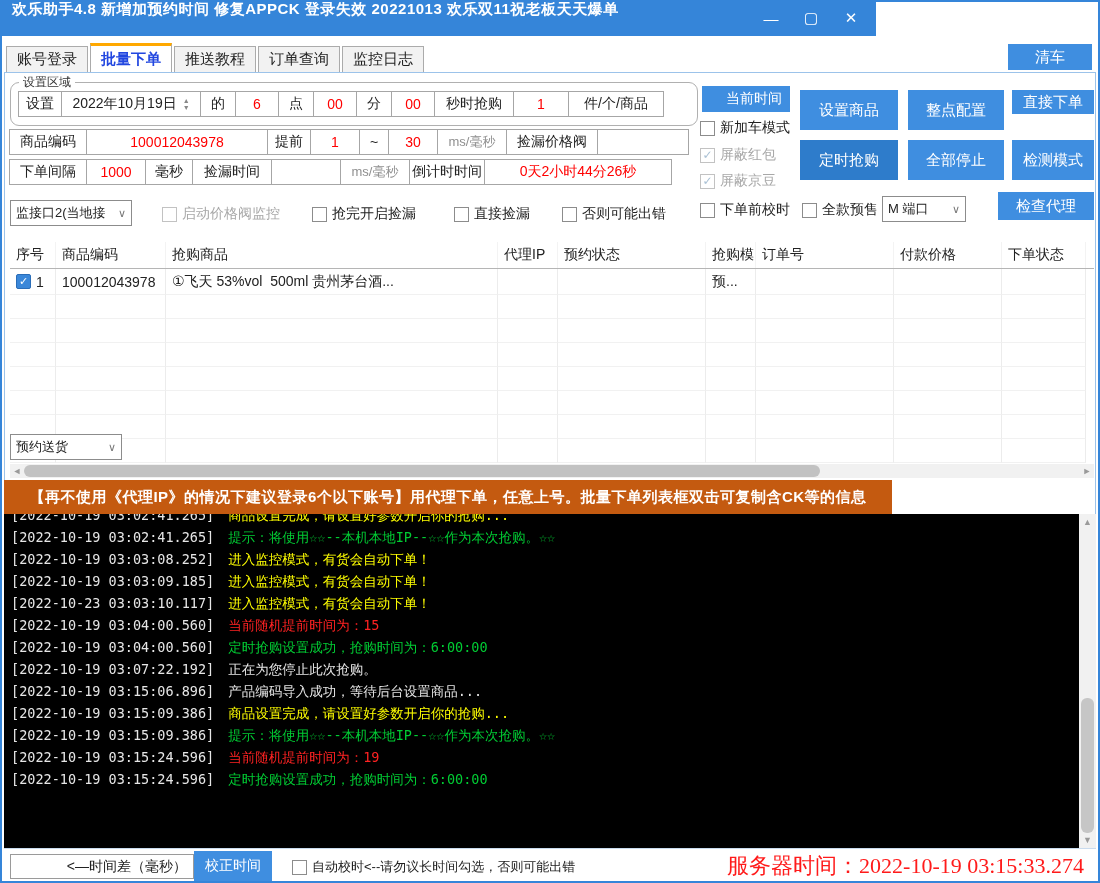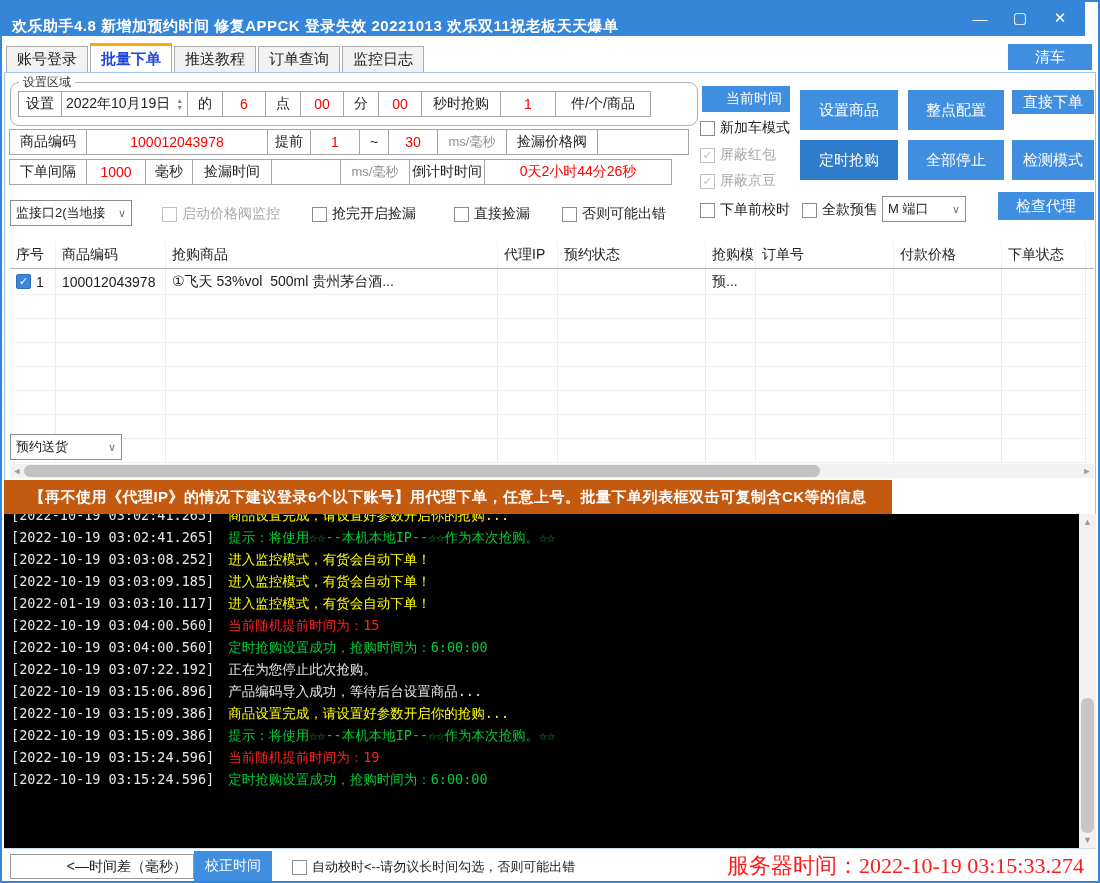--- a/index.html
+++ b/index.html
@@ -1,20 +1,20 @@
 <!DOCTYPE html>
 <html><head>
 <meta charset="utf-8">
 <style>
   * { margin:0; padding:0; box-sizing:border-box; }
   html,body { width:1100px; height:883px; font-family:"Liberation Sans","DejaVu Sans",sans-serif; }
   .window { position:relative; width:1100px; height:883px; background:#fff; border:2px solid #3585d9; overflow:hidden; }
 
   
-  .titlebar { position:absolute; left:-2px; top:-2px; width:1085px; height:36px; background:#3585d9; display:flex; align-items:flex-end; }
+  .titlebar { position:absolute; left:-2px; top:-2px; width:876px; height:36px; background:#3585d9; display:flex; align-items:flex-start; }
   .title-text { color:#fff; font-size:15px; font-weight:bold; padding-left:12px; letter-spacing:0.5px; }
   .win-controls { position:absolute; right:8px; top:0; height:36px; display:flex; align-items:center; gap:6px; }
   .win-btn { width:34px; height:30px; color:#fff; font-size:15px; display:flex; align-items:center; justify-content:center; cursor:default; }
 
   
   .tabbar { position:absolute; left:0; top:38px; width:1096px; height:32px; }
   .tabs { position:absolute; left:4px; bottom:0; display:flex; align-items:flex-end; }
   .tab { height:26px; padding:0 10px; background:#f2f2f2; border:1px solid #ababab; border-bottom:none; display:flex; align-items:center; font-size:15px; color:#222; margin-right:2px; }
   .tab.active { height:29px; background:#fff; color:#2247e0; font-weight:bold; border-top:3px solid #ffa800; position:relative; z-index:2; }
   .clear-cart { position:absolute; right:6px; bottom:2px; width:84px; height:26px; background:#3f8ee0; color:#fff; font-size:15px; display:flex; align-items:center; justify-content:center; }
@@ -100,21 +100,21 @@
         <div class="tab">监控日志</div>
       </div>
     <div class="clear-cart">清车</div>
   </div>
   <div class="main-frame"></div>
 
   <div class="fieldset">
     <span class="legend">设置区域</span>
     <div class="segrow" style="left:8px; top:8px;">
       <div class="seg" style="width:44px;">设置</div>
-      <div class="seg" style="width:127px;">
+      <div class="seg" style="width:140px;">
         <span>2022年10月19日</span>
         <span class="spinner">
             <span>▲</span>
             <span>▼</span>
           </span>
       </div>
       <div class="seg" style="width:36px;">的</div>
       <div class="seg red" style="width:44px;">6</div>
       <div class="seg" style="width:36px;">点</div>
       <div class="seg red" style="width:44px;">00</div>
@@ -320,21 +320,21 @@
   </div>
 
   <div class="banner">【再不使用《代理IP》的情况下建议登录6个以下账号】用代理下单，任意上号。批量下单列表框双击可复制含CK等的信息</div>
 
   <div class="log">
     <div class="log-lines" id="log-lines">
         <div class="log-line"><span class="log-ts">[2022-10-19 03:02:41.265]</span><span class="c-yellow">商品设置完成，请设置好参数开启你的抢购...</span></div>
         <div class="log-line"><span class="log-ts">[2022-10-19 03:02:41.265]</span><span class="c-green">提示：将使用☆☆--本机本地IP--☆☆作为本次抢购。☆☆</span></div>
         <div class="log-line"><span class="log-ts">[2022-10-19 03:03:08.252]</span><span class="c-yellow">进入监控模式，有货会自动下单！</span></div>
         <div class="log-line"><span class="log-ts">[2022-10-19 03:03:09.185]</span><span class="c-yellow">进入监控模式，有货会自动下单！</span></div>
-        <div class="log-line"><span class="log-ts">[2022-01-19 03:03:10.117]</span><span class="c-yellow">进入监控模式，有货会自动下单！</span></div>
+        <div class="log-line"><span class="log-ts">[2022-10-23 03:03:10.117]</span><span class="c-yellow">进入监控模式，有货会自动下单！</span></div>
         <div class="log-line"><span class="log-ts">[2022-10-19 03:04:00.560]</span><span class="c-red">当前随机提前时间为：15</span></div>
         <div class="log-line"><span class="log-ts">[2022-10-19 03:04:00.560]</span><span class="c-green">定时抢购设置成功，抢购时间为：6:00:00</span></div>
         <div class="log-line"><span class="log-ts">[2022-10-19 03:07:22.192]</span><span class="c-white">正在为您停止此次抢购。</span></div>
         <div class="log-line"><span class="log-ts">[2022-10-19 03:15:06.896]</span><span class="c-white">产品编码导入成功，等待后台设置商品...</span></div>
         <div class="log-line"><span class="log-ts">[2022-10-19 03:15:09.386]</span><span class="c-yellow">商品设置完成，请设置好参数开启你的抢购...</span></div>
         <div class="log-line"><span class="log-ts">[2022-10-19 03:15:09.386]</span><span class="c-green">提示：将使用☆☆--本机本地IP--☆☆作为本次抢购。☆☆</span></div>
         <div class="log-line"><span class="log-ts">[2022-10-19 03:15:24.596]</span><span class="c-red">当前随机提前时间为：19</span></div>
         <div class="log-line"><span class="log-ts">[2022-10-19 03:15:24.596]</span><span class="c-green">定时抢购设置成功，抢购时间为：6:00:00</span></div>
       </div>
     <div class="vscroll">

